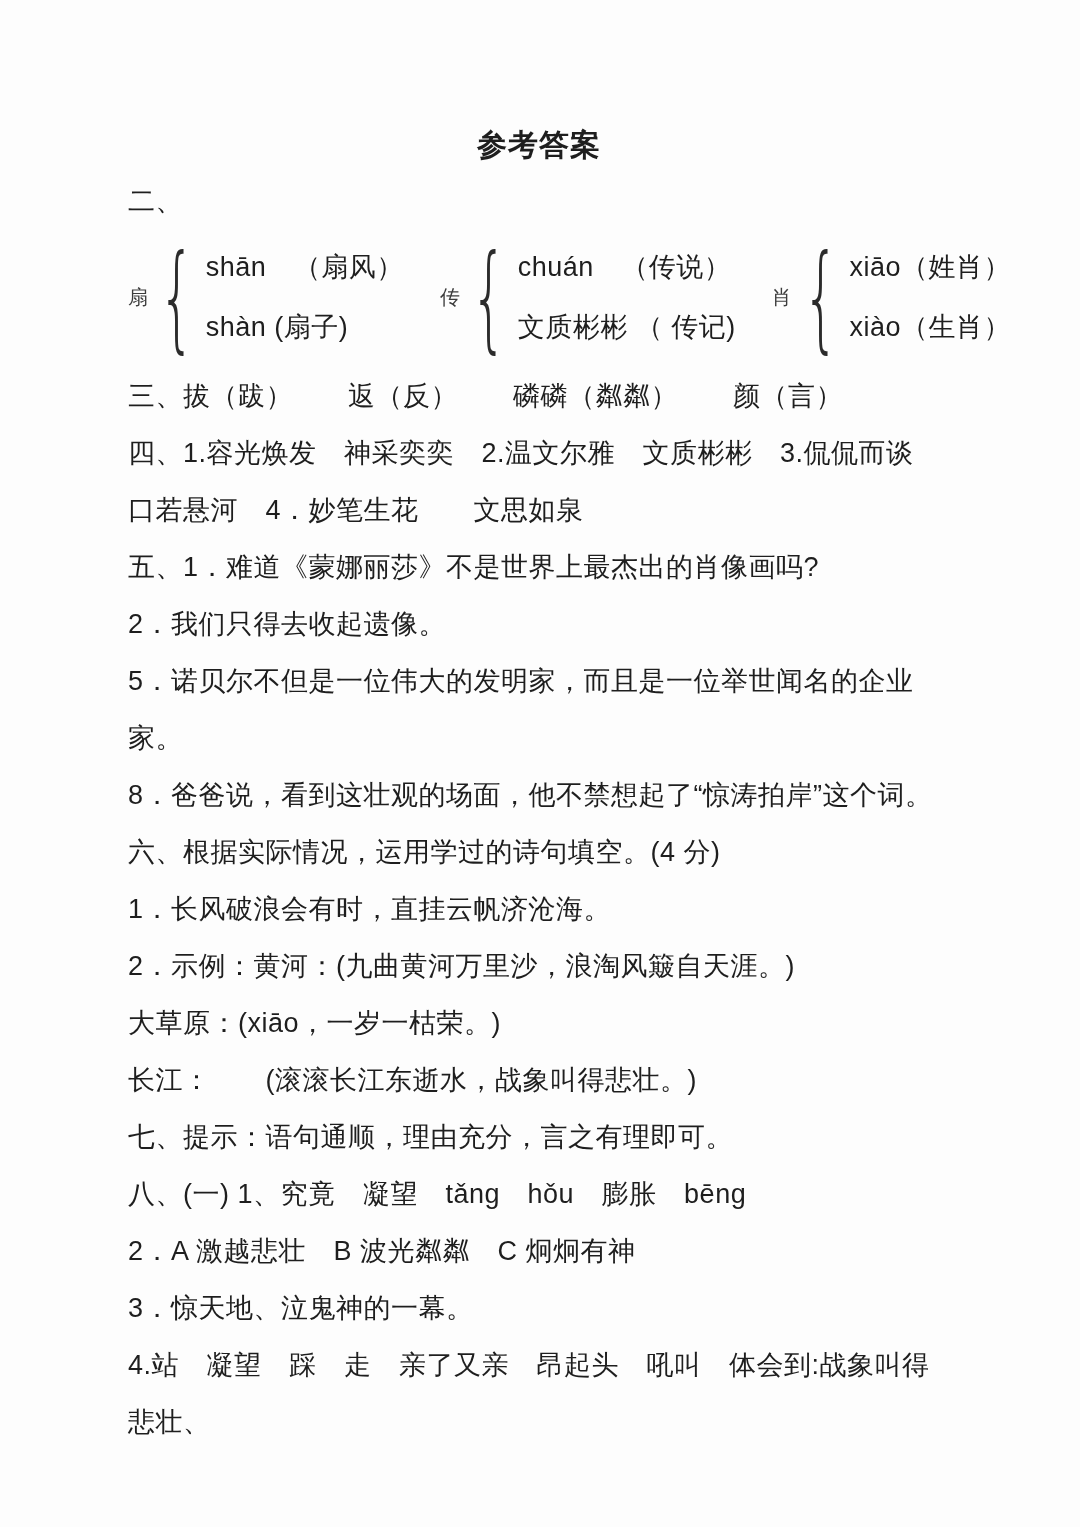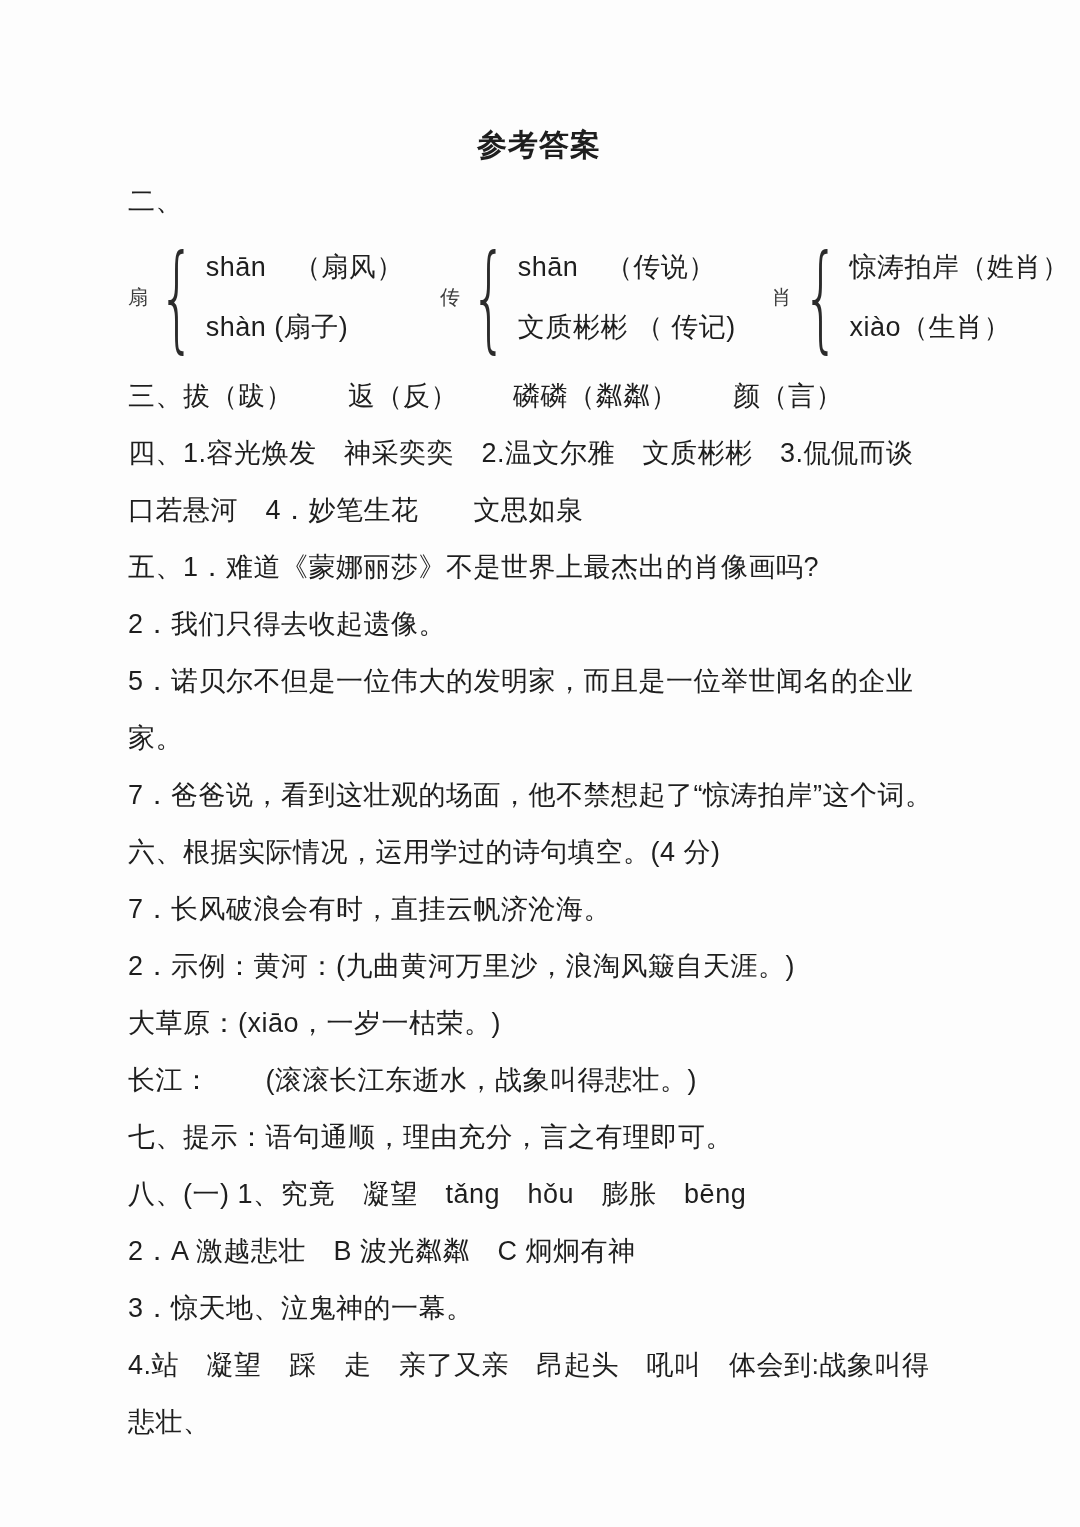--- a/index.html
+++ b/index.html
@@ -88,44 +88,44 @@
       <div class="bracket-col">
         <div class="bracket-line">shān　（扇风）</div>
         <div class="bracket-line">shàn (扇子)</div>
       </div>
     </div>
 
     <div class="bracket-group">
       <span class="lead-char">传</span>
       <span class="brace">{</span>
       <div class="bracket-col">
-        <div class="bracket-line">shān　（传说）</div>
+        <div class="bracket-line">chuán　（传说）</div>
         <div class="bracket-line">文质彬彬 （ 传记)</div>
       </div>
     </div>
 
     <div class="bracket-group">
       <span class="lead-char">肖</span>
       <span class="brace">{</span>
       <div class="bracket-col">
-        <div class="bracket-line">惊涛拍岸（姓肖）</div>
+        <div class="bracket-line">xiāo（姓肖）</div>
         <div class="bracket-line">xiào（生肖）</div>
       </div>
     </div>
 
   </div>
 
   <p class="para">三、拔（跋）　　返（反）　　磷磷（粼粼）　　颜（言）</p>
   <p class="para">四、1.容光焕发　神采奕奕　2.温文尔雅　文质彬彬　3.侃侃而谈　　口若悬河　4．妙笔生花　　文思如泉</p>
   <p class="para">五、1．难道《蒙娜丽莎》不是世界上最杰出的肖像画吗?</p>
   <p class="para">2．我们只得去收起遗像。</p>
   <p class="para">5．诺贝尔不但是一位伟大的发明家，而且是一位举世闻名的企业家。</p>
-  <p class="para">7．爸爸说，看到这壮观的场面，他不禁想起了“惊涛拍岸”这个词。</p>
+  <p class="para">8．爸爸说，看到这壮观的场面，他不禁想起了“惊涛拍岸”这个词。</p>
   <p class="para">六、根据实际情况，运用学过的诗句填空。(4 分)</p>
-  <p class="para">7．长风破浪会有时，直挂云帆济沧海。</p>
+  <p class="para">1．长风破浪会有时，直挂云帆济沧海。</p>
   <p class="para">2．示例：黄河：(九曲黄河万里沙，浪淘风簸自天涯。)</p>
   <p class="para">大草原：(xiāo，一岁一枯荣。)</p>
   <p class="para">长江：　　(滚滚长江东逝水，战象叫得悲壮。)</p>
   <p class="para">七、提示：语句通顺，理由充分，言之有理即可。</p>
   <p class="para">八、(一) 1、究竟　凝望　tǎng　hǒu　膨胀　bēng</p>
   <p class="para">2．A 激越悲壮　B 波光粼粼　C 炯炯有神</p>
   <p class="para">3．惊天地、泣鬼神的一幕。</p>
   <p class="para">4.站　凝望　踩　走　亲了又亲　昂起头　吼叫　体会到:战象叫得悲壮、</p>
 
 </div>

